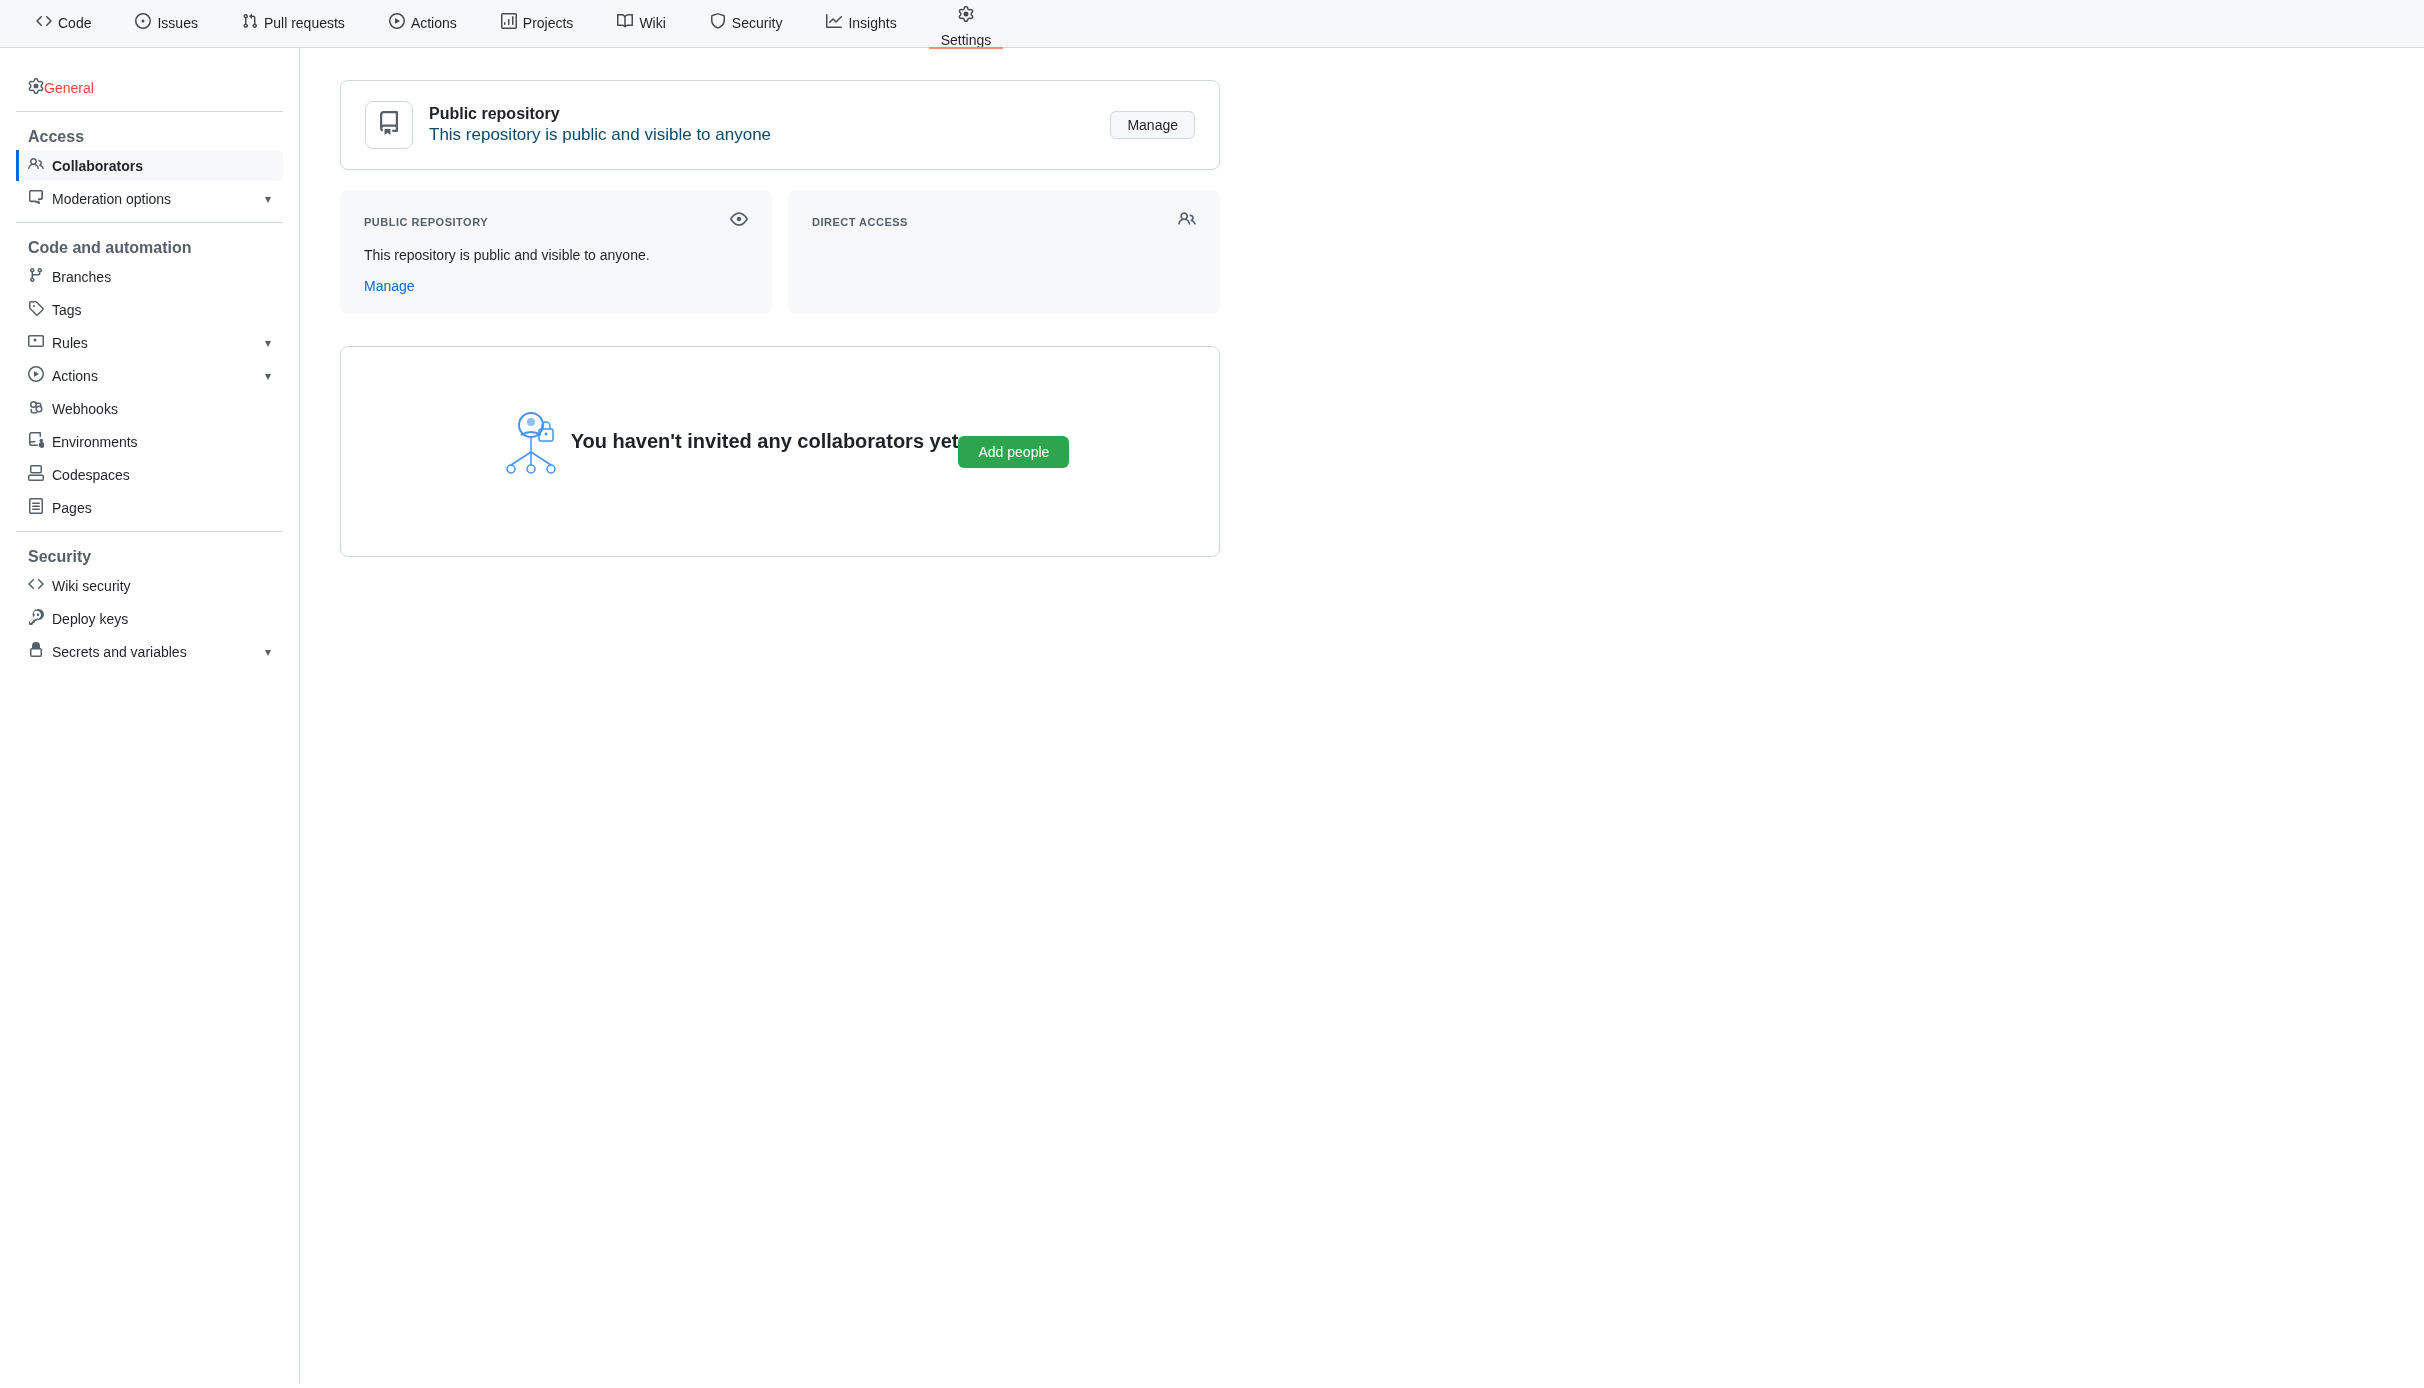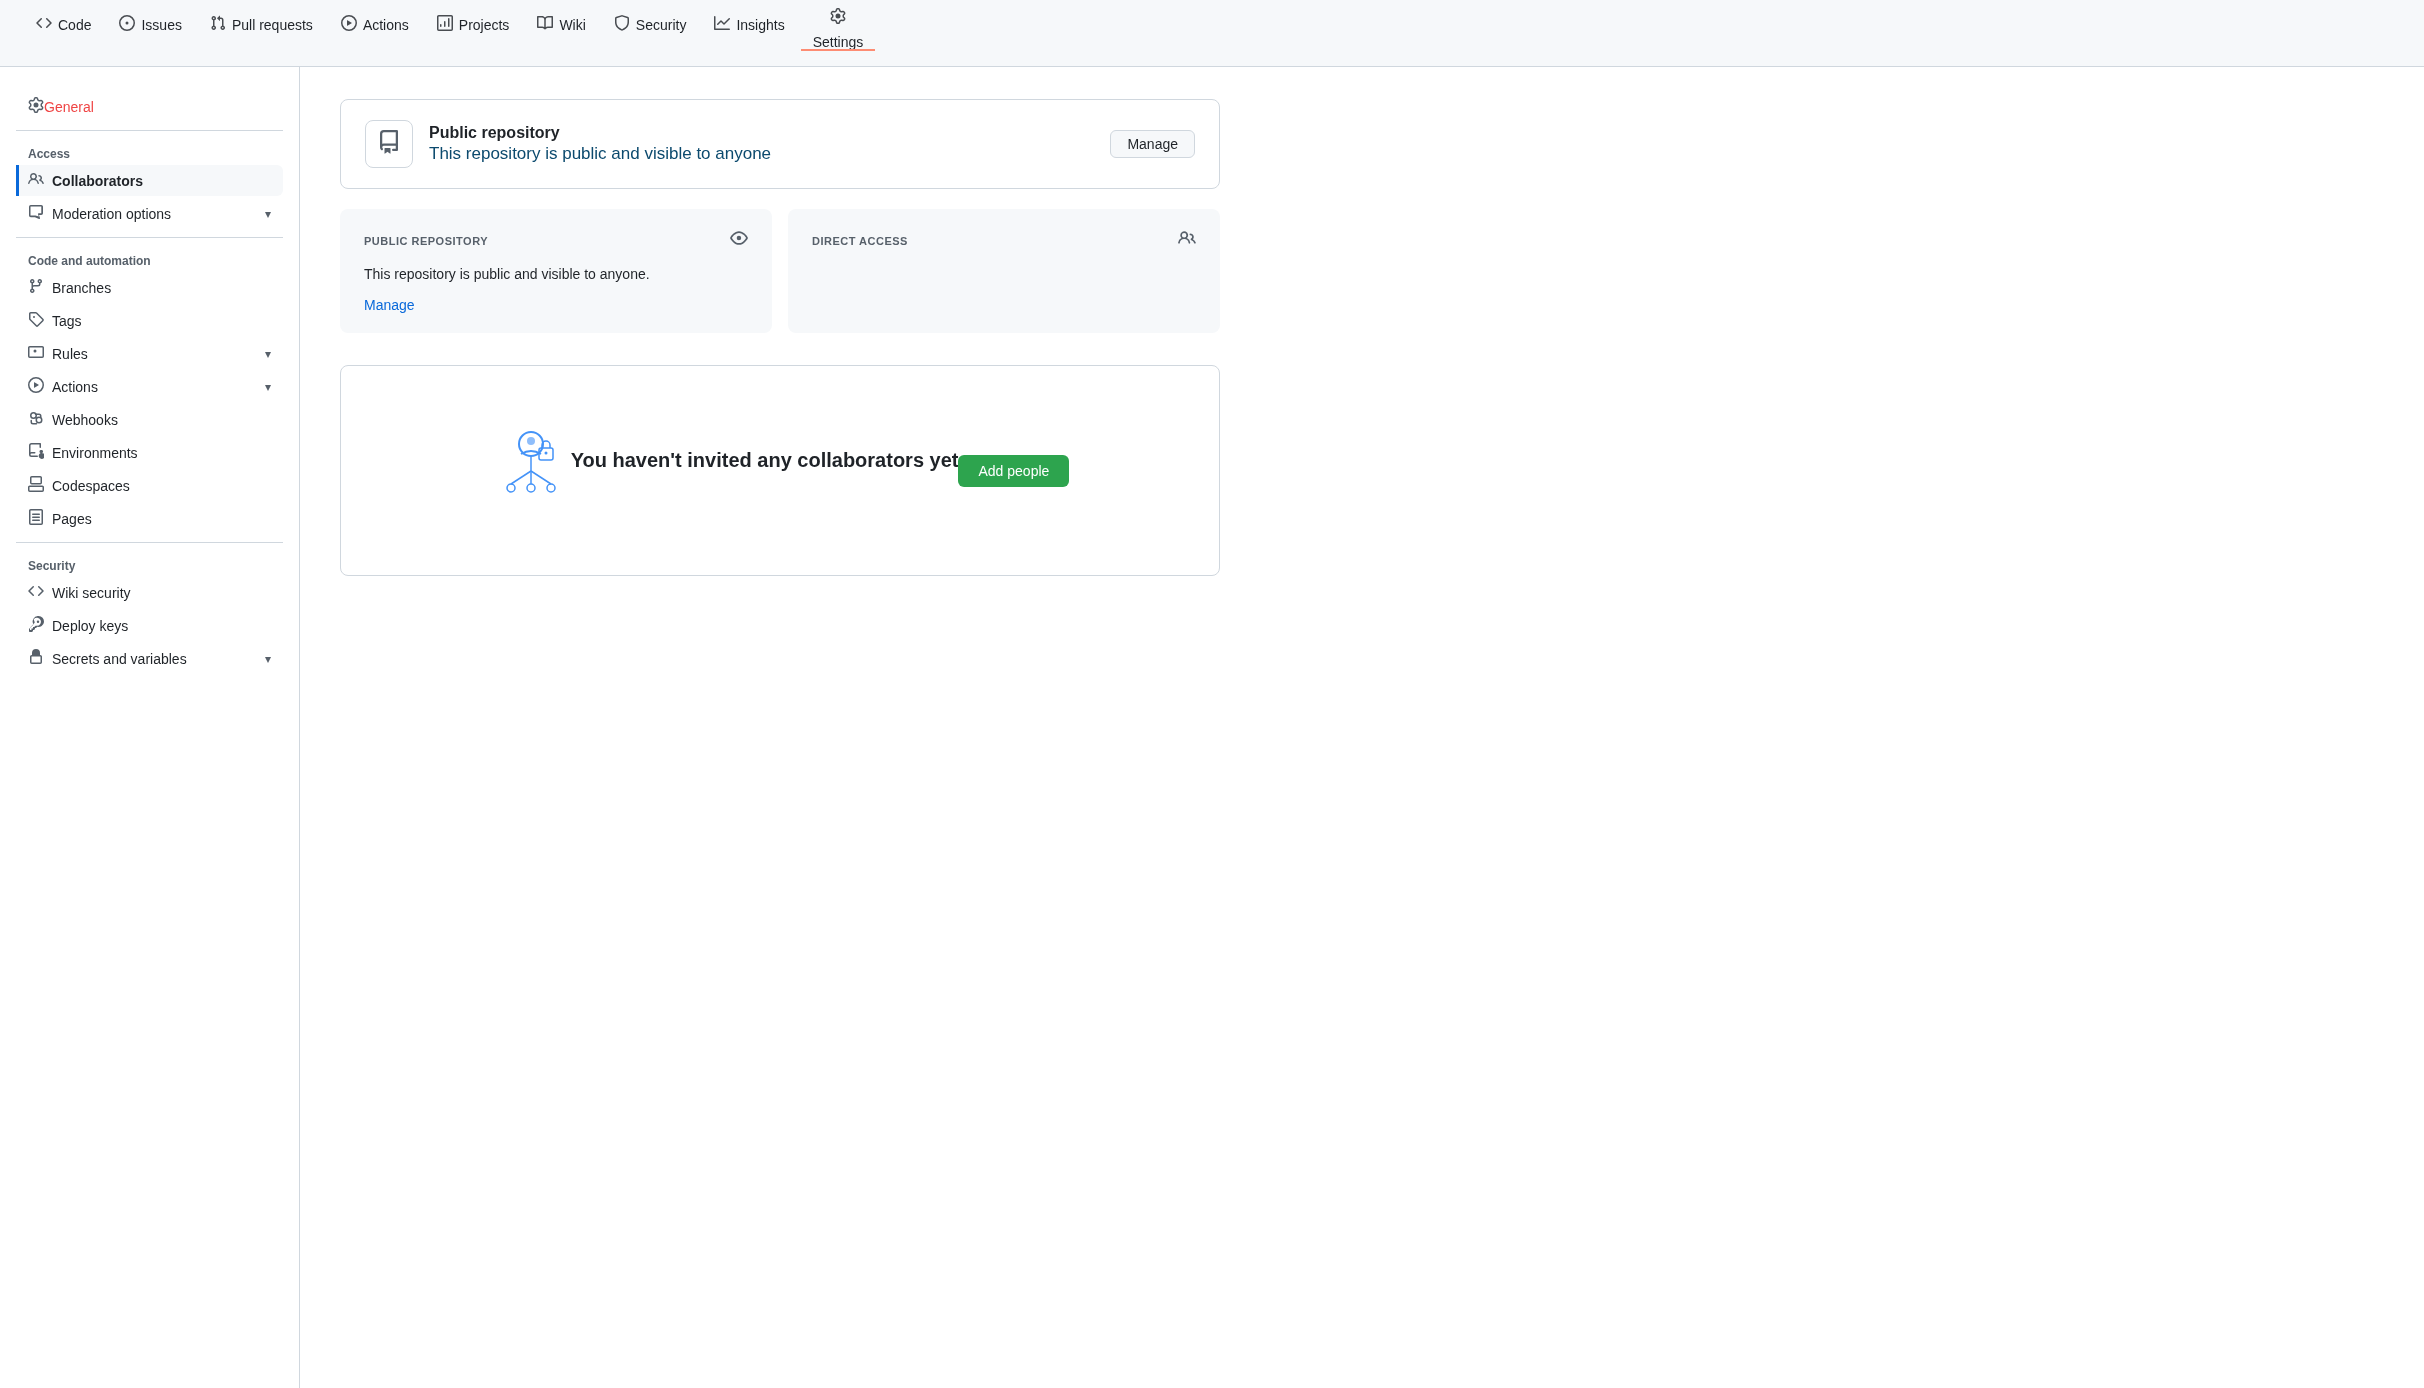--- a/index.html
+++ b/index.html
@@ -1,26 +1,26 @@
 <!DOCTYPE html>
 <html><head>
   <meta charset="utf-8">
   <style>
     * { box-sizing: border-box; margin: 0; padding: 0; }
     body { font-family: -apple-system, BlinkMacSystemFont, "Segoe UI", Helvetica, Arial, sans-serif; font-size: 14px; color: #1f2328; background: #ffffff; }
 
     
     .top-nav {
       display: flex;
-      align-items: flex-start;
+      align-items: center;
       padding: 0 24px;
       border-bottom: 1px solid #d0d7de;
       background: #f6f8fa;
-      height: 67px;
-      gap: 4px;
+      height: 48px;
+      gap: 20px;
     }
     .nav-item {
       display: flex;
       align-items: center;
       gap: 6px;
       padding: 8px 12px;
       border-radius: 6px;
       cursor: pointer;
       font-size: 14px;
       color: #1f2328;
@@ -69,21 +69,21 @@
       color: #ef4444;
       cursor: pointer;
       border-radius: 6px;
     }
     .sidebar-divider {
       border: none;
       border-top: 1px solid #d0d7de;
       margin: 8px 0;
     }
     .sidebar-section-label {
-      font-size: 12px;
+      font-size: 16px;
       font-weight: 600;
       color: #57606a;
       padding: 8px 12px 4px;
       text-transform: none;
     }
     .sidebar-item {
       display: flex;
       align-items: center;
       justify-content: space-between;
       padding: 6px 12px;

